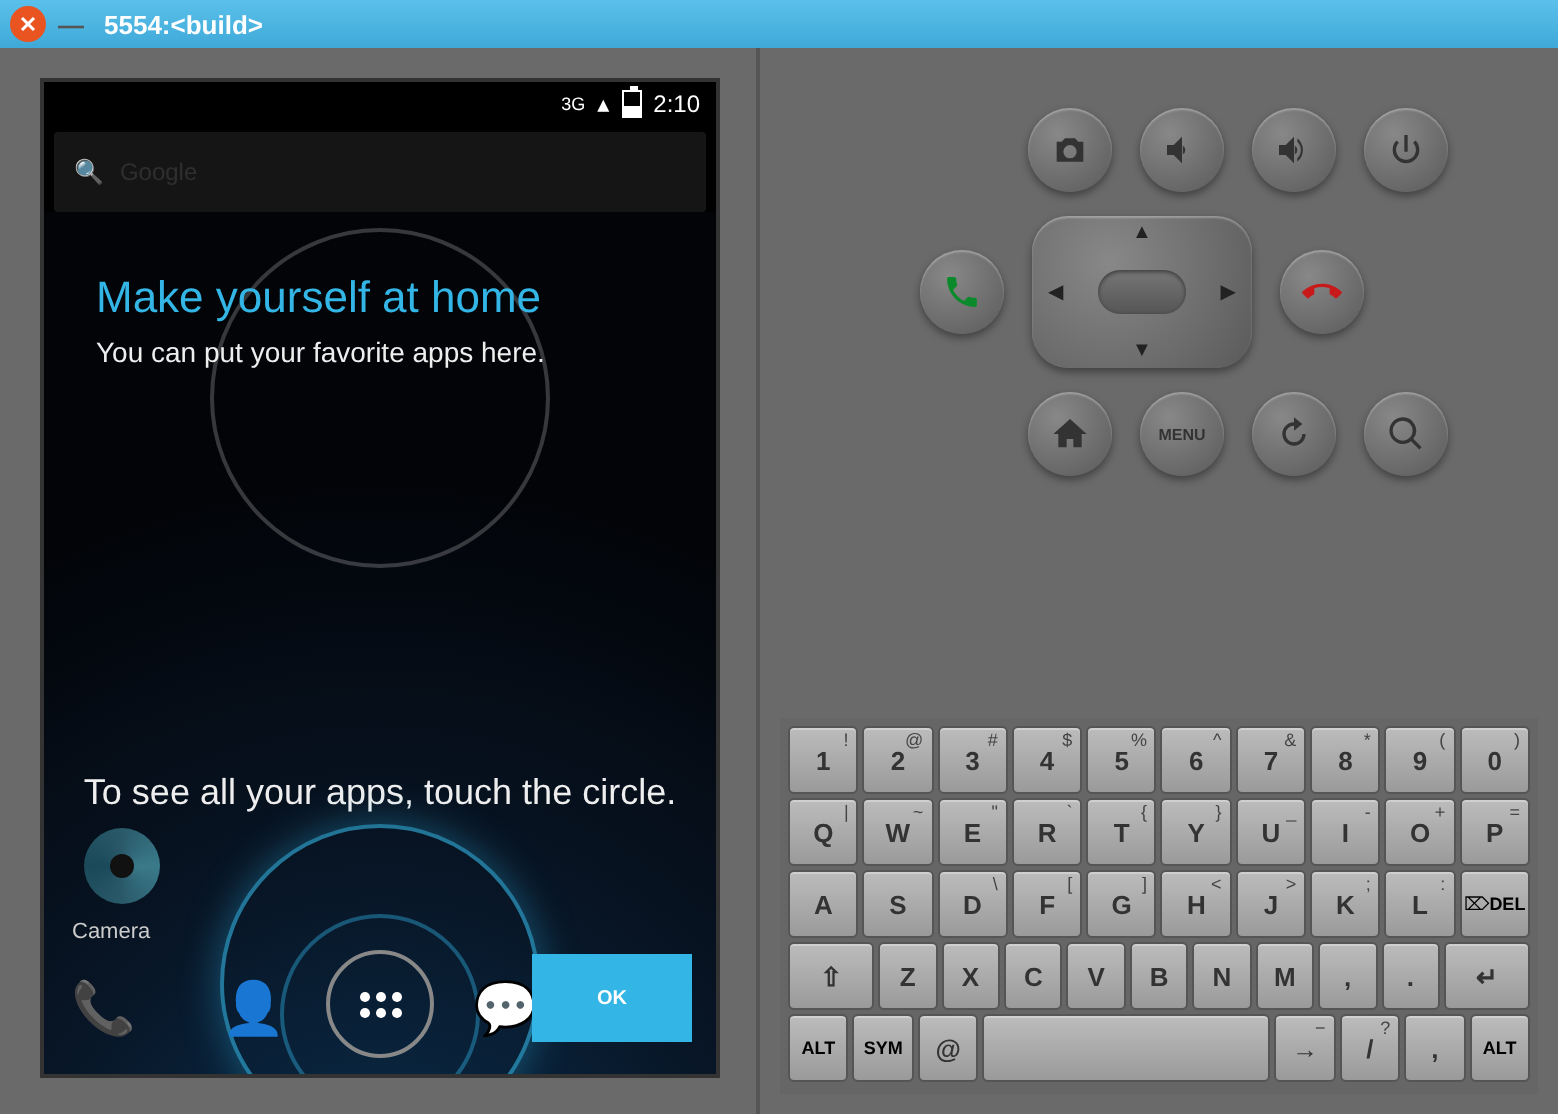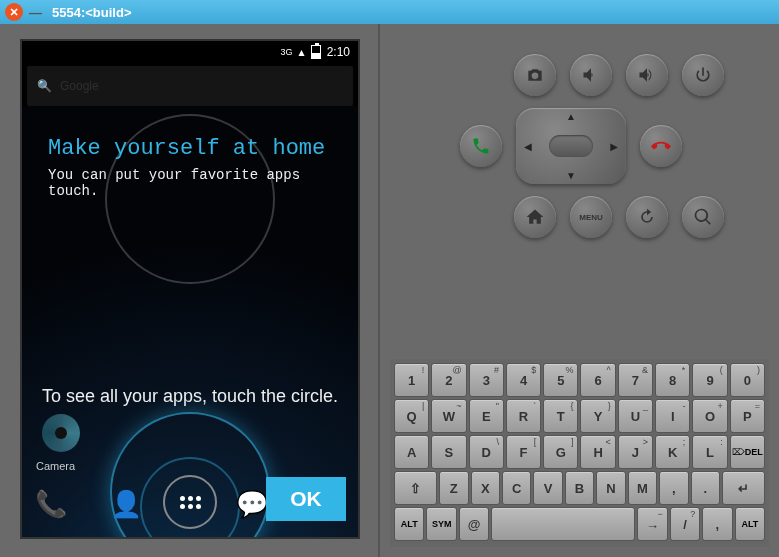--- a/index.html
+++ b/index.html
@@ -22,21 +22,21 @@
 .status .batt { width: 10px; height: 14px; border: 1px solid #fff; position: relative; }
 .status .batt::before { content:""; position:absolute; top:-3px; left:3px; width:4px; height:2px; background:#fff; }
 .status .batt::after { content:""; position:absolute; bottom:0; left:0; right:0; height:5px; background:#fff; }
 
 .searchbar { height: 40px; background: rgba(30,30,30,.7); margin: 3px 5px 0; border-radius: 2px; display:flex; align-items:center; padding:0 10px; color:#555; font-size:12px; gap:8px; }
 
 .phone-body { position: absolute; top: 65px; left: 0; right: 0; bottom: 0; background: radial-gradient(circle at 50% 120%, #0a3050 0%, #081525 35%, #020408 70%); }
 
 .clock-ring { position:absolute; top: 8px; left:50%; transform:translateX(-50%); width:170px; height:170px; border:2px solid rgba(180,180,180,.3); border-radius:50%; }
 
-.tip { position:absolute; top: 30px; left: 26px; right: 9px; font-family: Liberation Mono, monospace; }
+.tip { position:absolute; top: 30px; left: 26px; right: 9px; }
 .tip h1 { color:#33b5e5; font-size:22px; font-weight:normal; margin-bottom:6px; }
 .tip p { color:#eee; font-size:14px; }
 
 .hint { position:absolute; bottom:130px; left:0; right:0; text-align:center; color:#eee; font-size:18px; }
 
 .cam-label { position:absolute; bottom:65px; left:14px; color:#ccc; font-size:11px; }
 .cam-icon { position:absolute; bottom:85px; left:20px; width:38px; height:38px; border-radius:50%; background:conic-gradient(#2a5a6a,#3a7a8a,#2a5a6a,#1a4a5a,#2a5a6a); display:flex; align-items:center; justify-content:center; }
 .cam-icon::after { content:""; width:12px; height:12px; border-radius:50%; background:#111; }
 
 .dock-glow { position:absolute; bottom:-35px; left:50%; transform:translateX(-50%); width:160px; height:160px; border-radius:50%; border:2px solid rgba(51,181,229,.6); box-shadow:0 0 20px rgba(51,181,229,.4); }
@@ -45,21 +45,21 @@
 .apps-btn { position:absolute; bottom:8px; left:50%; transform:translateX(-50%); width:54px; height:54px; border-radius:50%; border:2px solid #888; display:grid; grid-template-columns:repeat(3,5px); grid-template-rows:repeat(2,5px); gap:3px; place-content:center; cursor:pointer; }
 .apps-btn span { background:#fff; border-radius:50%; }
 
 .dock-left, .dock-right { position:absolute; bottom:8px; width:50px; height:50px; display:flex; align-items:center; justify-content:center; }
 .dock-left.ph { left:5px; } 
 .dock-left.con { left:80px; }
 .dock-right.msg { right:80px; }
 .dock-right.br { right:5px; }
 .dock-icon-shape { color:#3399cc; font-size:26px; }
 
-.ok-btn { position:absolute; bottom:16px; right:12px; width:80px; height:44px; background:#33b5e5; color:#fff; display:flex; align-items:center; justify-content:center; font-size:21px; font-weight:bold; cursor:pointer; }
+.ok-btn { position:absolute; bottom:16px; right:12px; width:80px; height:44px; background:#33b5e5; color:#fff; display:flex; align-items:center; justify-content:center; font-size:10px; font-weight:bold; cursor:pointer; }
 
 
 .right { flex:1; background:#6a6a6a; position:relative; }
 
 .ctrl-area { padding: 30px 0 0 80px; }
 .ctrl-row { display:flex; gap:14px; margin-bottom:12px; }
 .ctrl-row.mid { align-items:center; }
 .rbtn { width:42px; height:42px; border-radius:50%; background:radial-gradient(circle at 35% 30%, #888, #5a5a5a); box-shadow:0 2px 4px rgba(0,0,0,.4), inset 0 1px 1px rgba(255,255,255,.3); display:flex; align-items:center; justify-content:center; color:#333; font-size:16px; cursor:pointer; }
 .rbtn svg { width:20px; height:20px; fill:#333; }
 .rbtn.green svg { fill:#0a8a2a; }
@@ -104,21 +104,21 @@
         <span>2:10</span>
       </div>
       <div class="searchbar">
         <span>🔍</span>
         <span style="opacity:.4">Google</span>
       </div>
       <div class="phone-body">
         <div class="clock-ring"></div>
         <div class="tip">
           <h1>Make yourself at home</h1>
-          <p>You can put your favorite apps touch.</p>
+          <p>You can put your favorite apps here.</p>
         </div>
         <div class="hint">To see all your apps, touch the circle.</div>
         <div class="cam-icon"></div>
         <div class="cam-label">Camera</div>
         <div class="dock-glow"></div>
         <div class="dock-glow2"></div>
         <div class="dock-left ph">
             <span class="dock-icon-shape">📞</span>
           </div>
         <div class="dock-left con">

